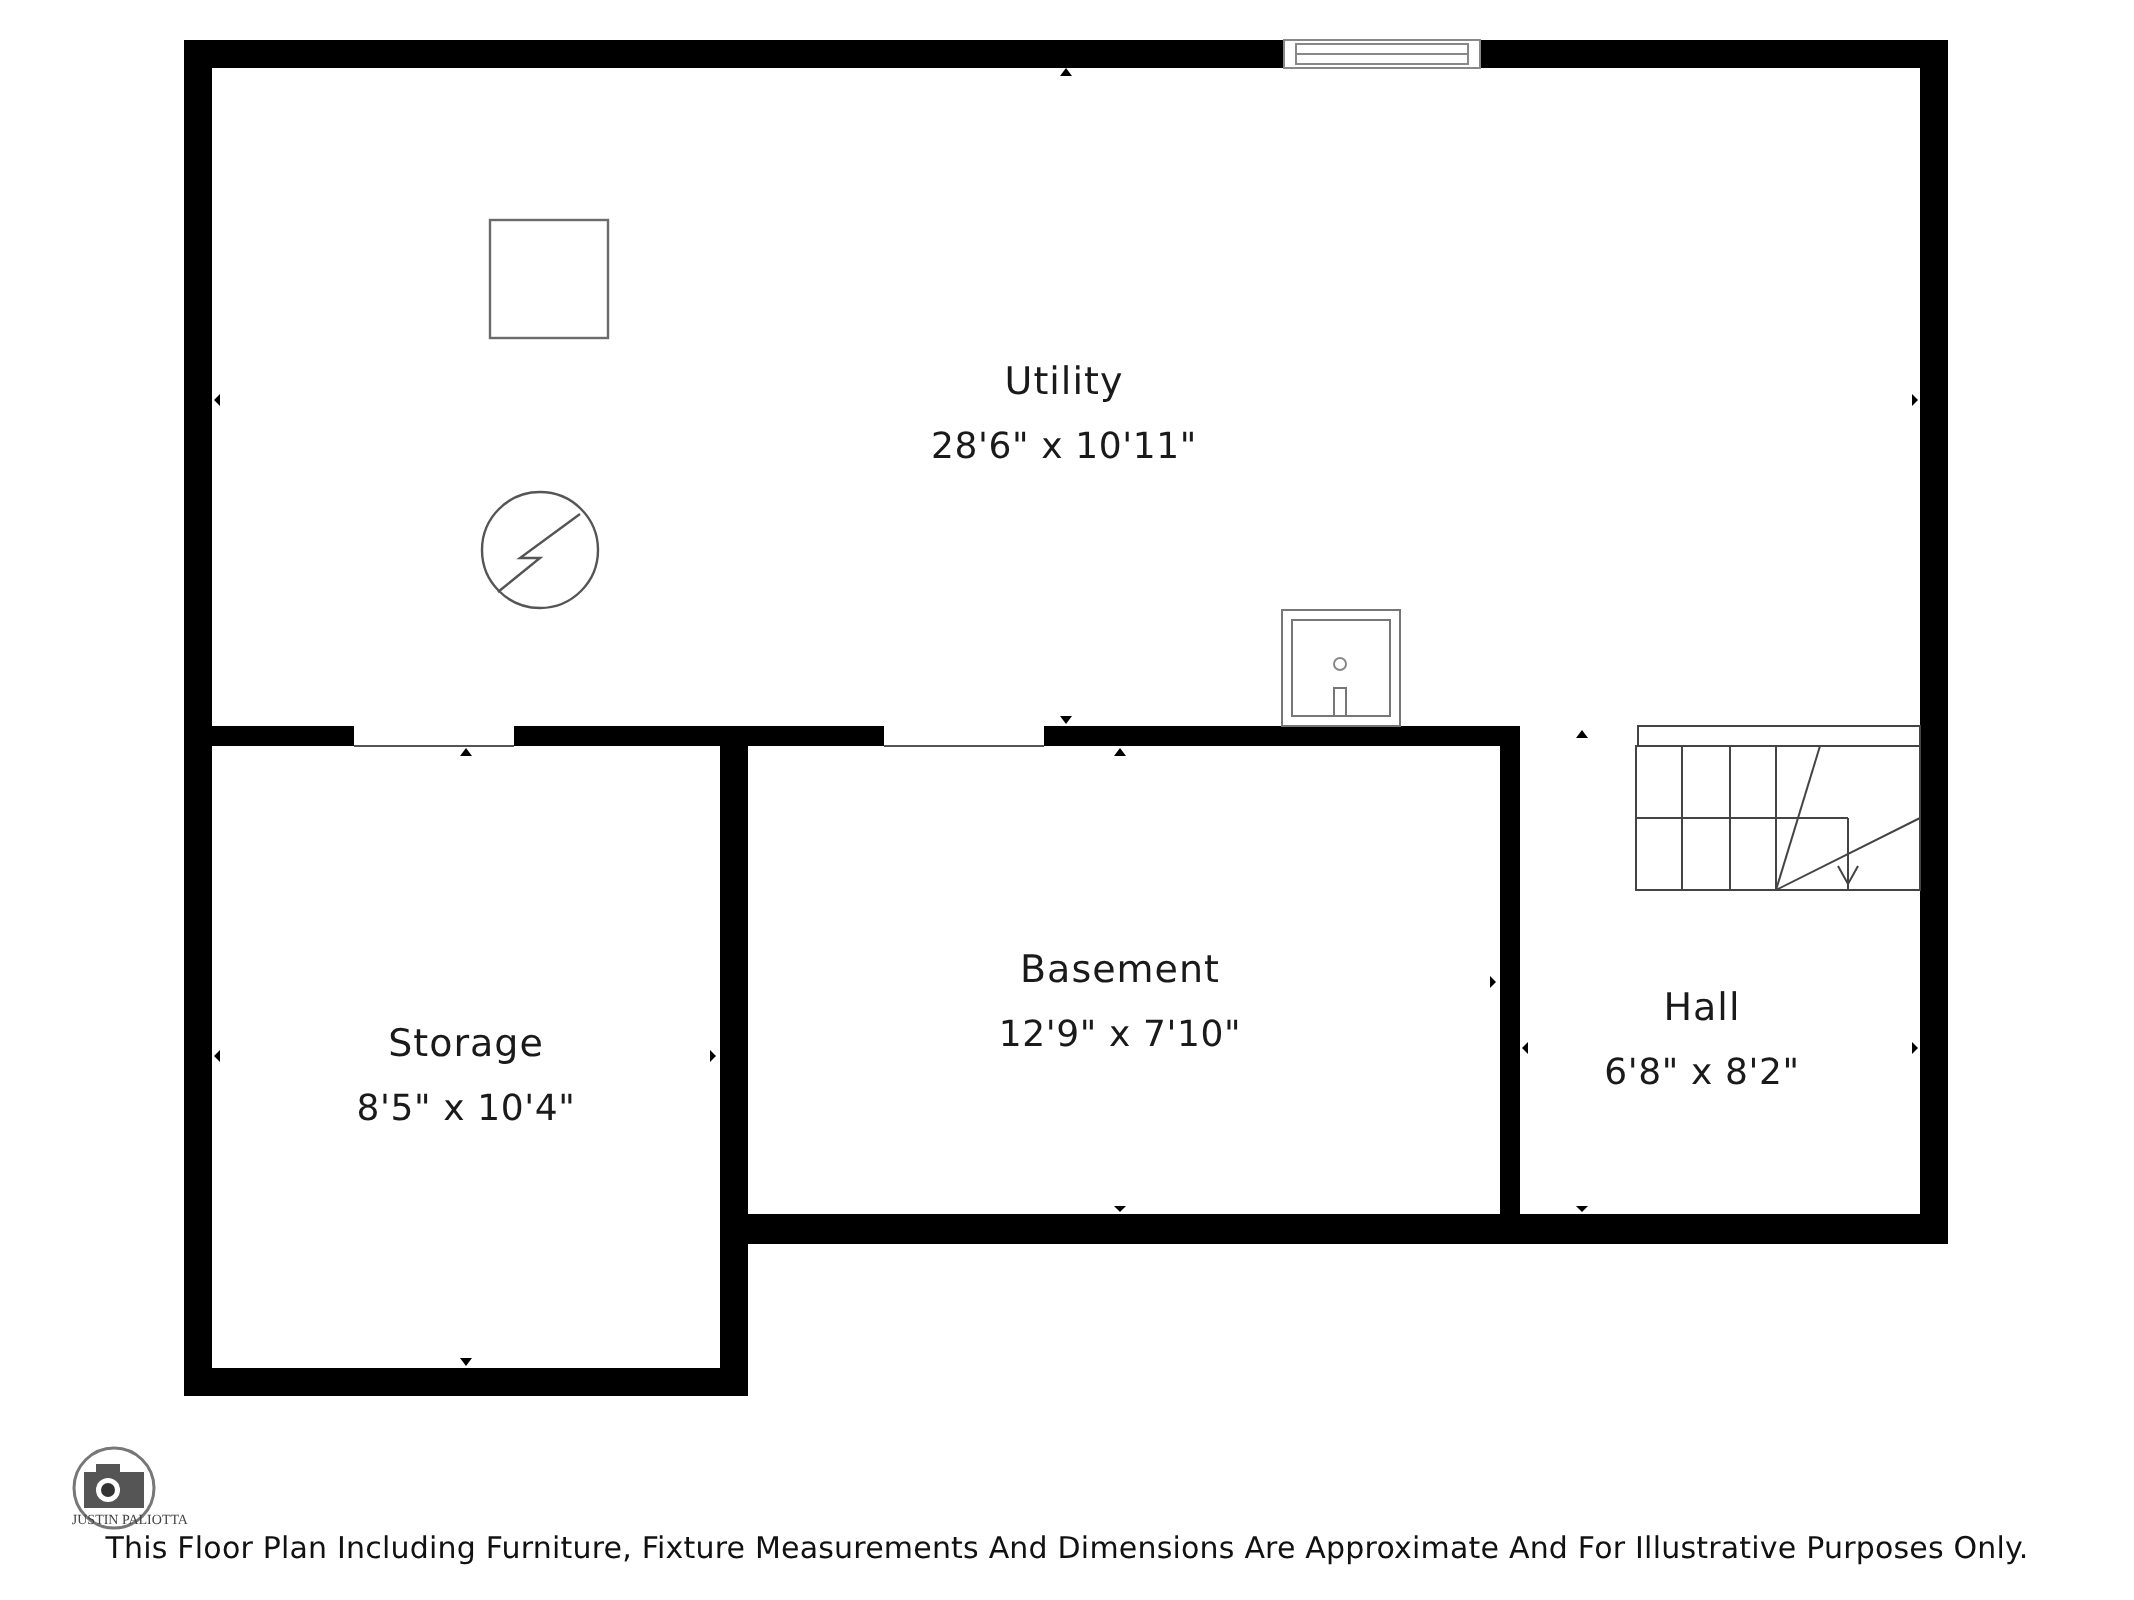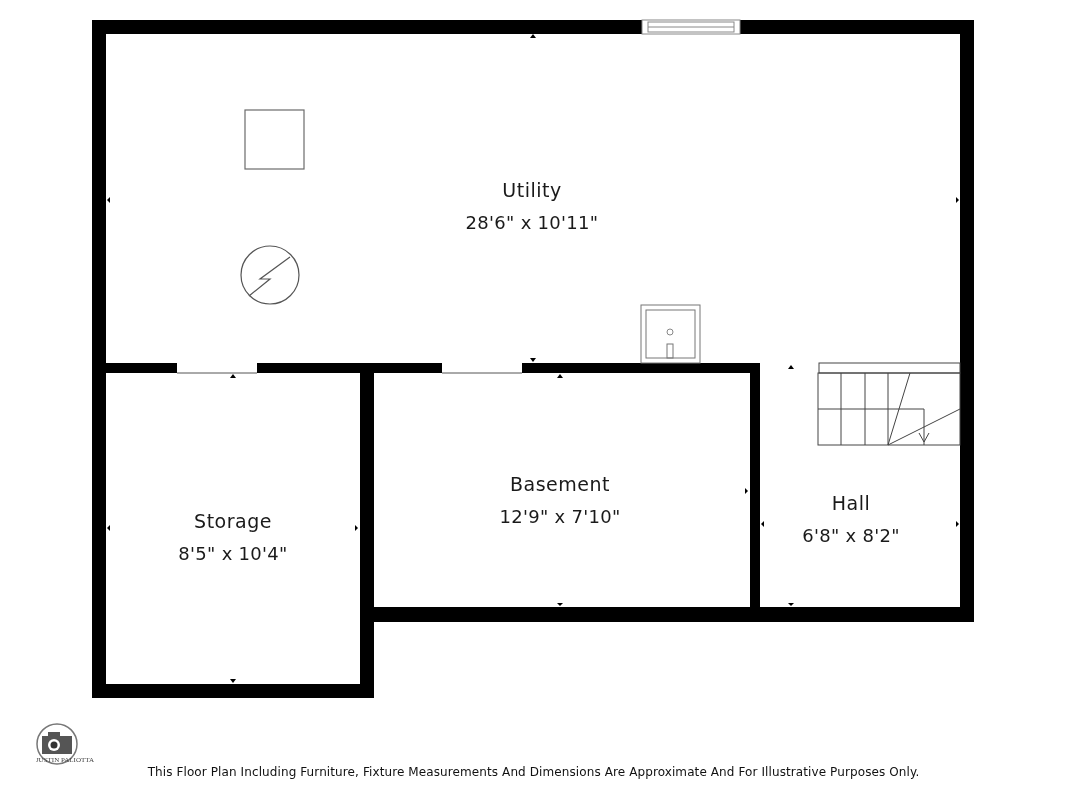--- a/index.html
+++ b/index.html
@@ -7,21 +7,21 @@
     #plan { position: absolute; left: 0; top: 0; width: 1067px; height: 800px; }
     .wall { fill: #000000; }
     .fixture { fill: #ffffff; stroke: #6b6b6b; stroke-width: 1.2; }
     .thin { fill: none; stroke: #555555; stroke-width: 1; }
     .marker { fill: #000000; }
     .room-name, .room-dim { font-family: "DejaVu Sans", sans-serif; fill: #1a1a1a; text-anchor: middle; }
     .room-name { font-size: 19px; letter-spacing: 0.5px; }
     .room-dim { font-size: 18px; letter-spacing: 0.3px; }
     .disclaimer {
       position: absolute; left: 0; width: 1067px; top: 765px; text-align: center;
-      font-family: "DejaVu Sans", sans-serif; font-size: 12px; color: #111111; letter-spacing: 0.1px;
+      font-family: "DejaVu Sans", sans-serif; font-size: 15px; color: #111111; letter-spacing: 0.1px;
     }
     .logo { position: absolute; left: 30px; top: 722px; width: 54px; height: 50px; }
     .logo-text { position: absolute; left: 24px; top: 756px; width: 70px; text-align: right; font-family: Liberation Serif, serif; font-size: 7px; color: #444444; }
   </style>
 </head>
 <body>
 
 <svg id="plan" viewBox="0 0 1067 800" xmlns="http://www.w3.org/2000/svg">
 
   <g>

